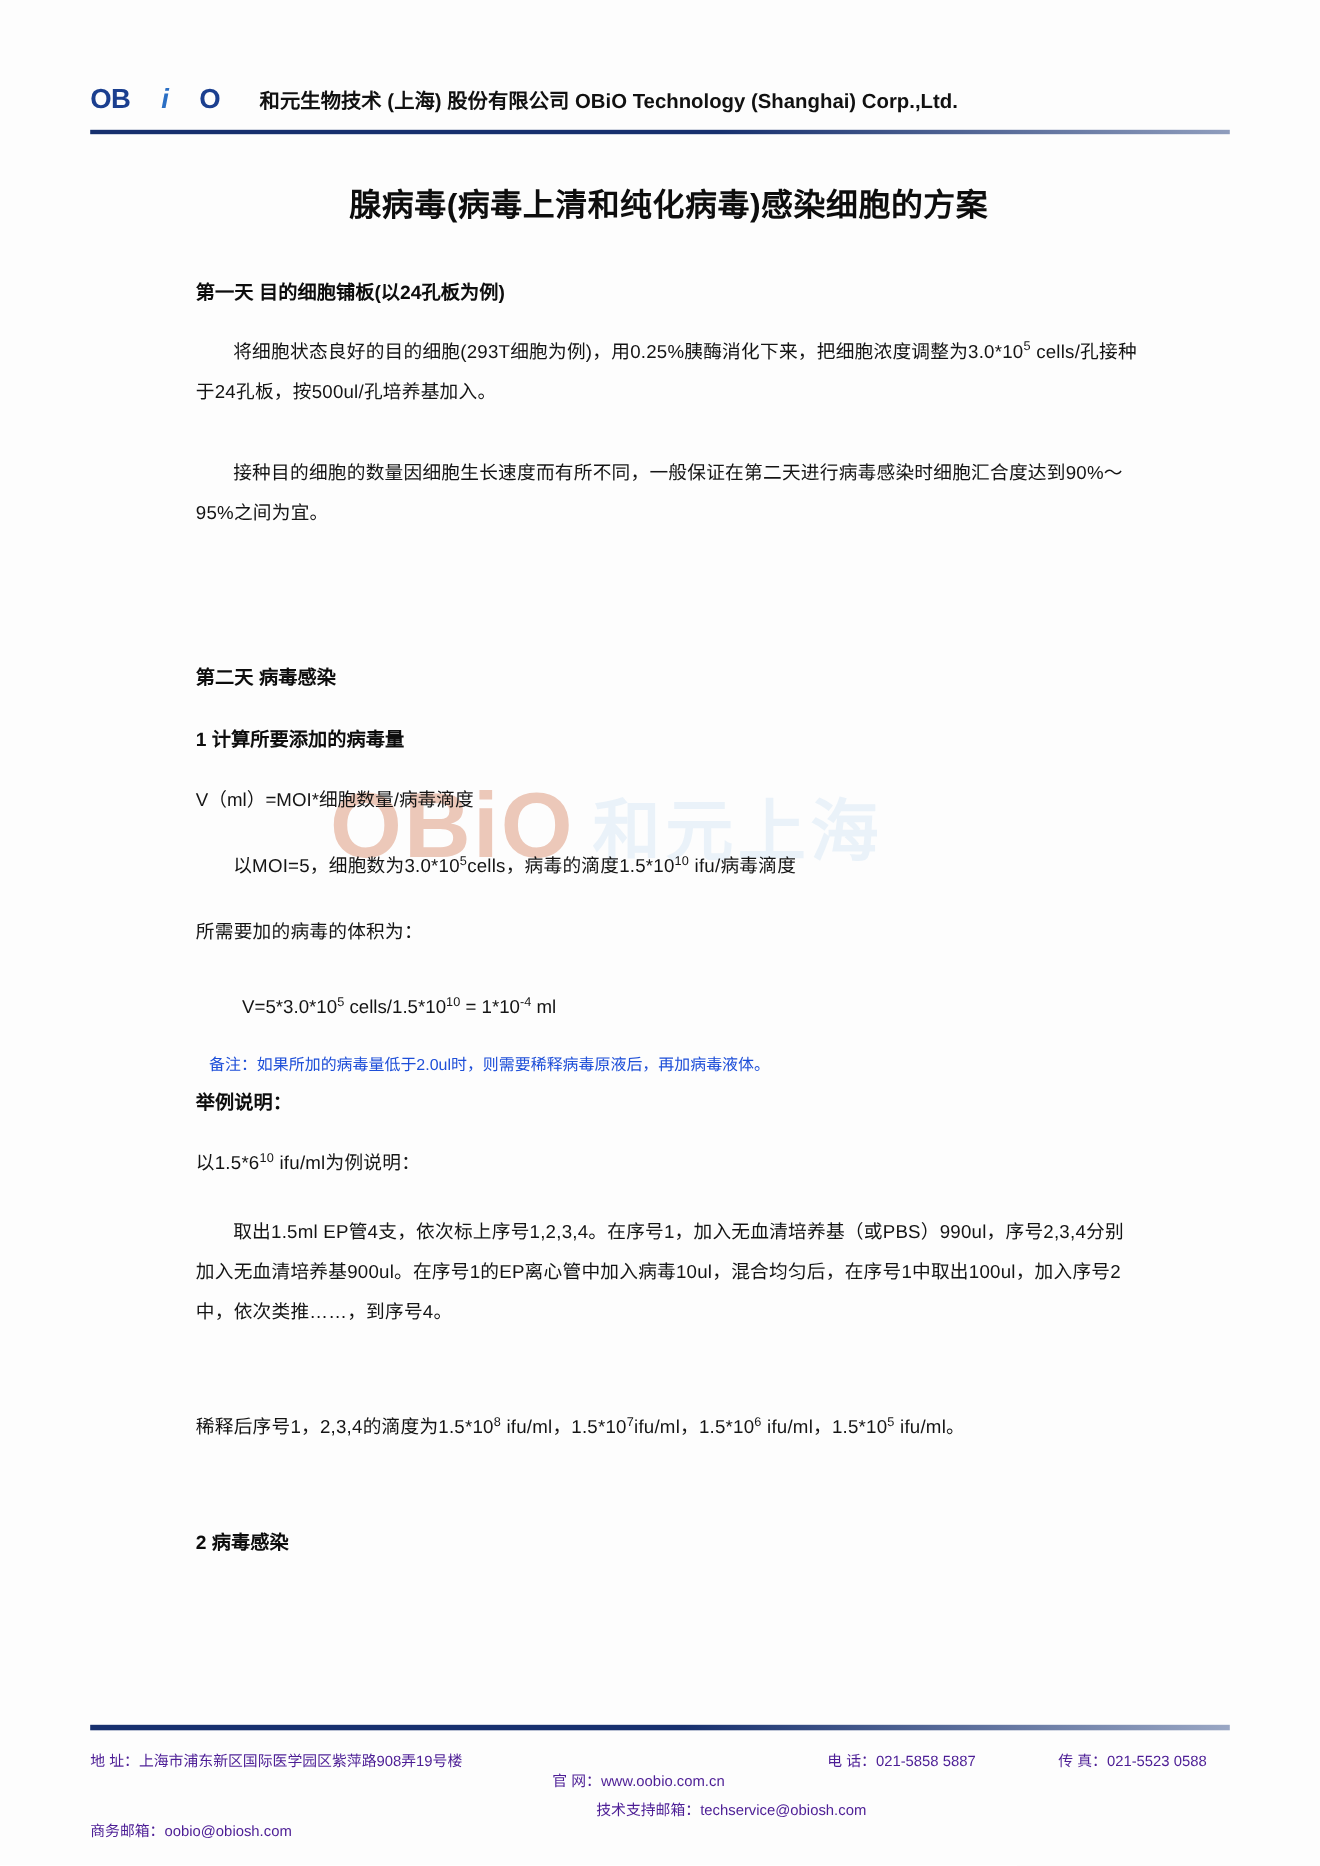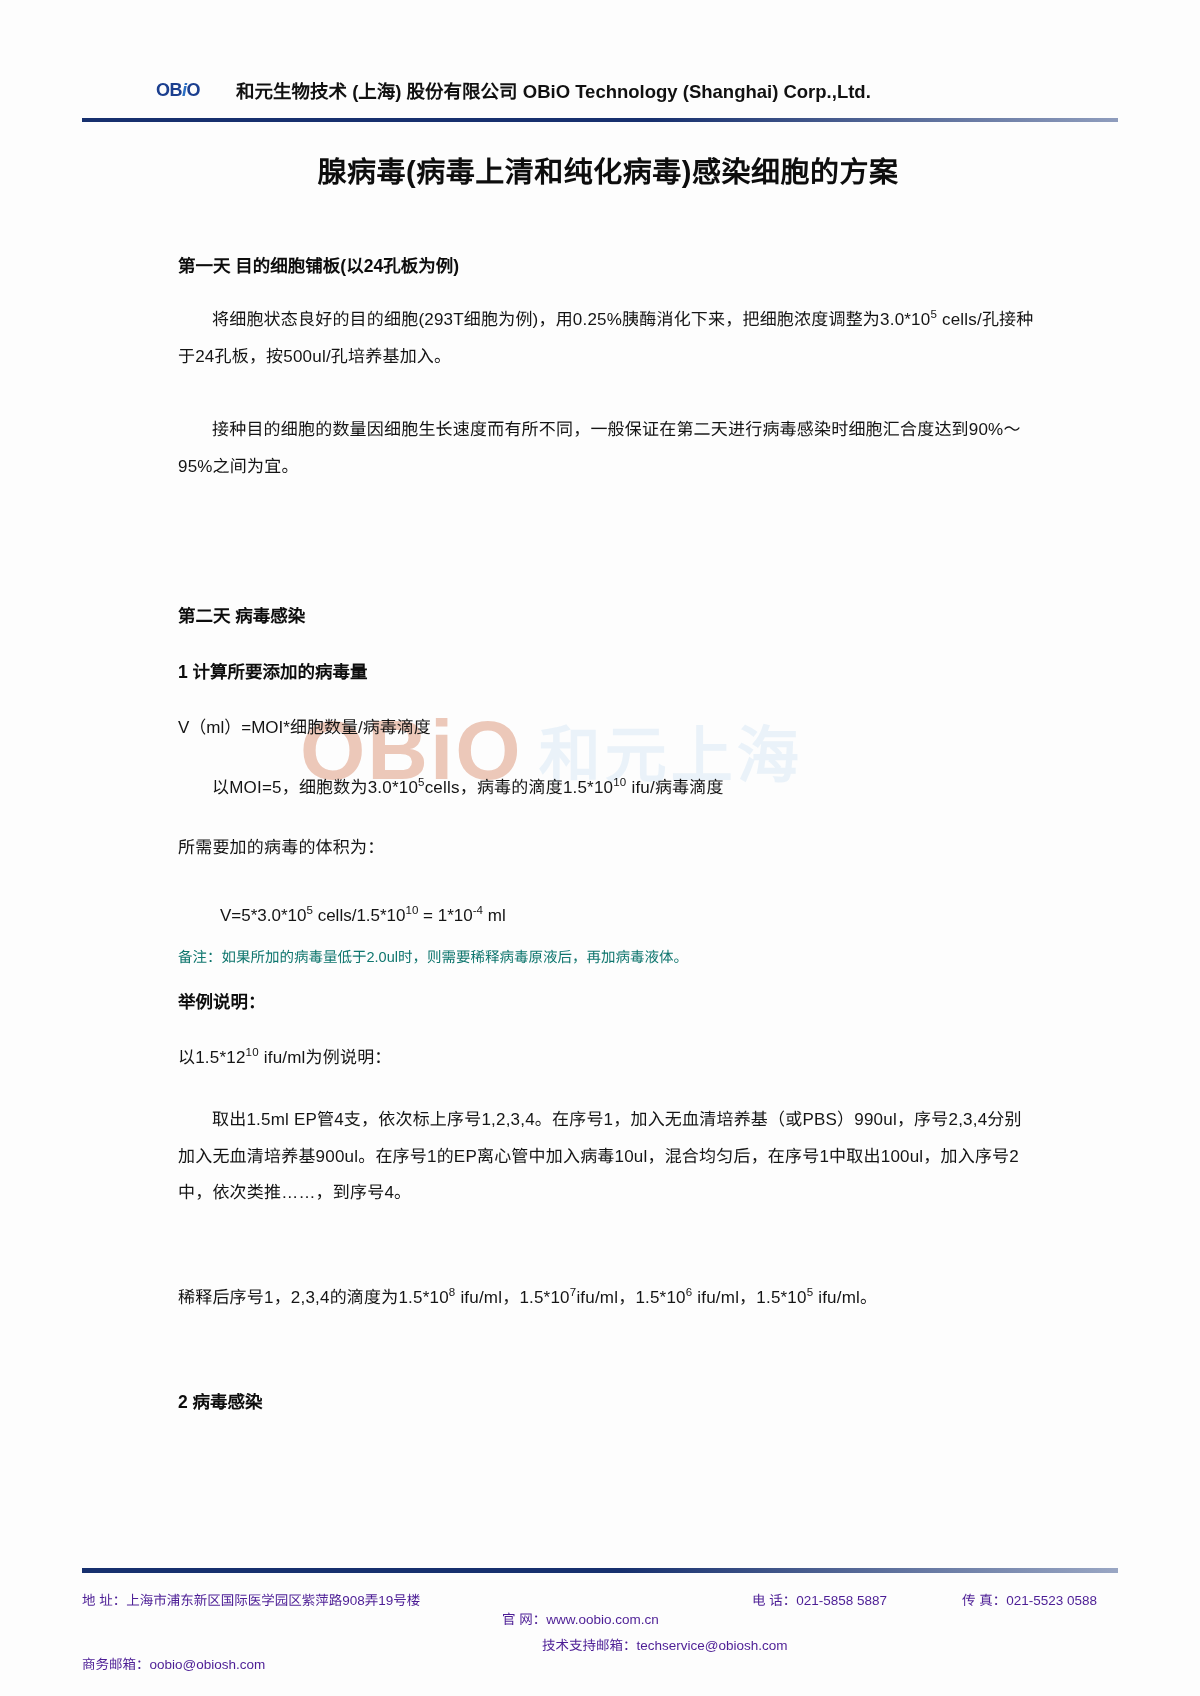--- a/index.html
+++ b/index.html
@@ -29,23 +29,23 @@
     right: 82px;
     height: 56px;
     display: flex;
     align-items: center;
   }
   .logo {
     width: 118px;
     height: 34px;
     display: flex;
     align-items: center;
-    justify-content: flex-end;
-    font-weight: bold;
-    font-size: 18px;
+    justify-content: space-between;
+    font-weight: bold;
+    font-size: 25px;
     letter-spacing: -0.5px;
     color: #1b3f8f;
   }
   .logo .mid {
     color: #2b6fc4;
     font-style: italic;
   }
   .header-title {
     margin-left: 36px;
     font-size: 18.5px;
@@ -94,42 +94,42 @@
     position: absolute;
     top: 140px;
     left: 178px;
     width: 860px;
   }
   .doc-title {
     text-align: center;
     font-size: 29px;
     font-weight: bold;
     letter-spacing: 0.5px;
-    margin: 8px 0 0 0;
+    margin: 22px 0 0 0;
     color: #0d0d0d;
   }
   .sec-head {
     font-size: 17.5px;
     font-weight: bold;
     margin: 0;
     color: #0d0d0d;
   }
   .para {
     font-size: 17px;
     line-height: 2.15;
     margin: 0;
     color: #141414;
     letter-spacing: 0.2px;
   }
   .para.indent { text-indent: 2em; }
   .note {
     font-size: 14.5px;
     line-height: 1.8;
-    margin: 0;
-    color: #0f766e;
+    margin: 12px;
+    color: #1d4ed8;
   }
   .formula {
     font-size: 17px;
     line-height: 2.1;
     margin: 0;
     color: #141414;
   }
   .formula.indent { padding-left: 42px; }
   sup { font-size: 0.68em; vertical-align: super; }
 
@@ -224,21 +224,21 @@
 
     <div class="blk" style="top:804px;">
       <p class="note">备注：如果所加的病毒量低于2.0ul时，则需要稀释病毒原液后，再加病毒液体。</p>
     </div>
 
     <div class="blk" style="top:848px;">
       <p class="sec-head">举例说明：</p>
     </div>
 
     <div class="blk" style="top:900px;">
-      <p class="para"><span>以1.5*12</span><sup>10</sup><span> ifu/ml为例说明：</span></p>
+      <p class="para"><span>以1.5*6</span><sup>10</sup><span> ifu/ml为例说明：</span></p>
     </div>
 
     <div class="blk" style="top:962px;">
       <p class="para indent">取出1.5ml EP管4支，依次标上序号1,2,3,4。在序号1，加入无血清培养基（或PBS）990ul，序号2,3,4分别加入无血清培养基900ul。在序号1的EP离心管中加入病毒10ul，混合均匀后，在序号1中取出100ul，加入序号2中，依次类推……，到序号4。</p>
     </div>
 
     <div class="blk" style="top:1140px;">
       <p class="para"><span>稀释后序号1，2,3,4的滴度为1.5*10</span><sup>8</sup><span> ifu/ml，1.5*10</span><sup>7</sup><span>ifu/ml，1.5*10</span><sup>6</sup><span> ifu/ml，1.5*10</span><sup>5</sup><span> ifu/ml。</span></p>
     </div>
 

